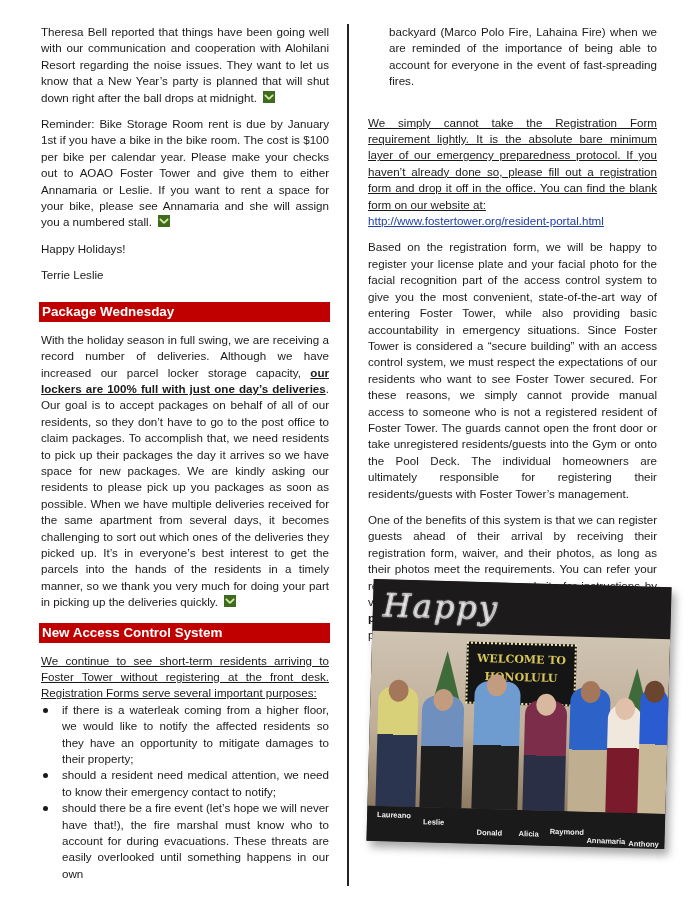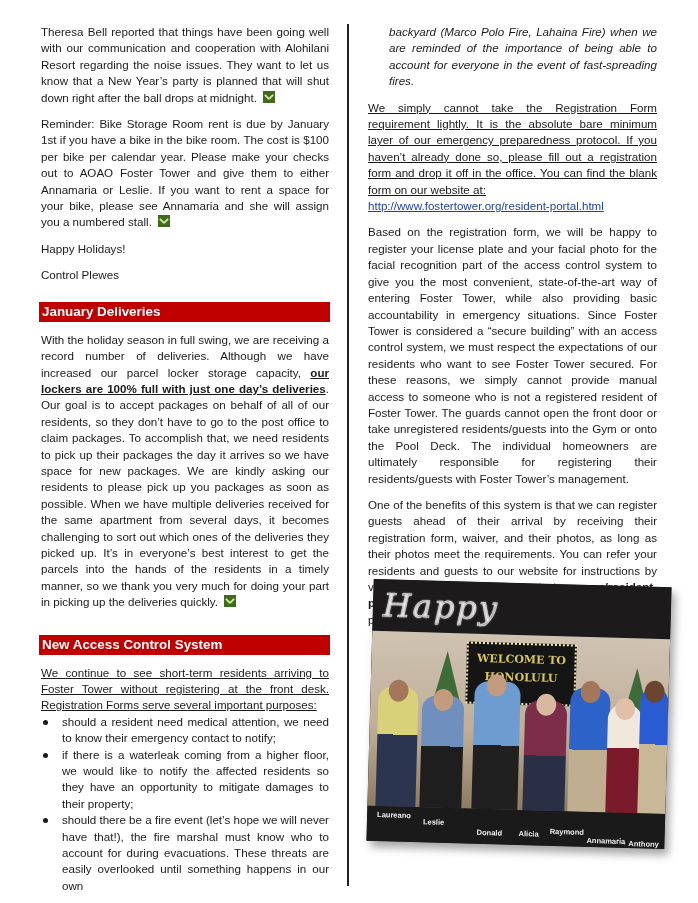--- a/index.html
+++ b/index.html
@@ -29,21 +29,21 @@
       height: 20px; line-height: 20px; padding-left: 3px; margin: 18px 0 10px -2px; width: 291px;
     }
     .bold-under { font-weight: bold; text-decoration: underline; }
 
     ul.bullets { list-style: none; margin: 0; }
     ul.bullets li { position: relative; padding-left: 21px; text-align: justify; }
     ul.bullets li::before {
       content: ""; position: absolute; left: 2px; top: 6px; width: 5px; height: 5px;
       border-radius: 50%; background: #1a1a1a;
     }
-    .cont { padding-left: 21px; text-align: justify; margin-bottom: 10px; font-style: italic; }
+    .cont { padding-left: 21px; text-align: justify; margin-bottom: 25px; }
 
     a.link { color: #1f3fa8; text-decoration: underline; }
     .bold-url { font-weight: bold; }
 
     .photo-wrap {
       position: absolute; left: 370px; top: 583px; width: 298px; height: 262px;
       transform: rotate(1.6deg); box-shadow: 4px 6px 8px rgba(0,0,0,0.35);
       background: #2a2320; overflow: hidden;
     }
     .photo-banner {
@@ -71,30 +71,30 @@
   </style>
 </head>
 <body>
 
 <div class="divider"></div>
 
 <div class="col col-left">
   <p><span>Theresa Bell reported that things have been going well with our communication and cooperation with Alohilani Resort regarding the noise issues. They want to let us know that a New Year’s party is planned that will shut down right after the ball drops at midnight.</span><span class="check"></span></p>
   <p><span>Reminder: Bike Storage Room rent is due by January 1st if you have a bike in the bike room. The cost is $100 per bike per calendar year. Please make your checks out to AOAO Foster Tower and give them to either Annamaria or Leslie. If you want to rent a space for your bike, please see Annamaria and she will assign you a numbered stall.</span><span class="check"></span></p>
   <p>Happy Holidays!</p>
-  <p>Control Plewes</p>
+  <p>Terrie Leslie</p>
 
-  <div class="section-head">January Deliveries</div>
+  <div class="section-head">Package Wednesday</div>
   <p><span>With the holiday season in full swing, we are receiving a record number of deliveries.  Although we have increased our parcel locker storage capacity, </span><span class="bold-under">our lockers are 100% full with just one day’s deliveries</span><span>.  Our goal is to accept packages on behalf of all of our residents, so they don’t have to go to the post office to claim packages. To accomplish that, we need residents to pick up their packages the day it arrives so we have space for new packages.  We are kindly asking our residents to please pick up you packages as soon as possible.  When we have multiple deliveries received for the same apartment from several days, it becomes challenging to sort out which ones of the deliveries they picked up.  It’s in everyone’s best interest to get the parcels into the hands of the residents in a timely manner, so we thank you very much for doing your part in picking up the deliveries quickly.</span><span class="check"></span></p>
 
-  <div class="section-head" style="margin-top:24px;">New Access Control System</div>
+  <div class="section-head" style="margin-top:12px;">New Access Control System</div>
   <p class="tight">We continue to see short-term residents arriving to Foster Tower without registering at the front desk.  Registration Forms serve several important purposes:</p>
   <ul class="bullets">
+    <li>if there is a waterleak coming from a higher floor, we would like to notify the affected residents so they have an opportunity to mitigate damages to their property;</li>
     <li>should a resident need medical attention, we need to know their emergency contact to notify;</li>
-    <li>if there is a waterleak coming from a higher floor, we would like to notify the affected residents so they have an opportunity to mitigate damages to their property;</li>
     <li>should there be a fire event (let’s hope we will never have that!), the fire marshal must know who to account for during evacuations.  These threats are easily overlooked until something happens in our own</li>
   </ul>
 </div>
 
 <div class="col col-right">
   <div class="cont">backyard (Marco Polo Fire, Lahaina Fire) when we are reminded of the importance of being able to account for everyone in the event of fast-spreading fires.</div>
   <p class="tight">We simply cannot take the Registration Form requirement lightly.  It is the absolute bare minimum layer of our emergency preparedness protocol.  If you haven’t already done so, please fill out a registration form and drop it off in the office.  You can find the blank form on our website at:</p>
   <p><a class="link" href="#">http://www.fostertower.org/resident-portal.html</a></p>
   <p>Based on the registration form, we will be happy to register your license plate and your facial photo for the facial recognition part of the access control system to give you the most convenient, state-of-the-art way of entering Foster Tower, while also providing basic accountability in emergency situations.  Since Foster Tower is considered a “secure building” with an access control system, we must respect the expectations of our residents who want to see Foster Tower secured. For these reasons, we simply cannot provide manual access to someone who is not a registered resident of Foster Tower. The guards cannot open the front door or take unregistered residents/guests into the Gym or onto the Pool Deck. The individual homeowners are ultimately responsible for registering their residents/guests with Foster Tower’s management.</p>
   <p><span>One of the benefits of this system is that we can register guests ahead of their arrival by receiving their registration form, waiver, and their photos, as long as their photos meet the requirements.  You can refer your residents and guests to our website for instructions by visiting: </span><span class="bold-url">http://www.fostertower.org/resident-portal.html</span><span> where we have all forms and instructions posted.</span><span class="check"></span></p>

